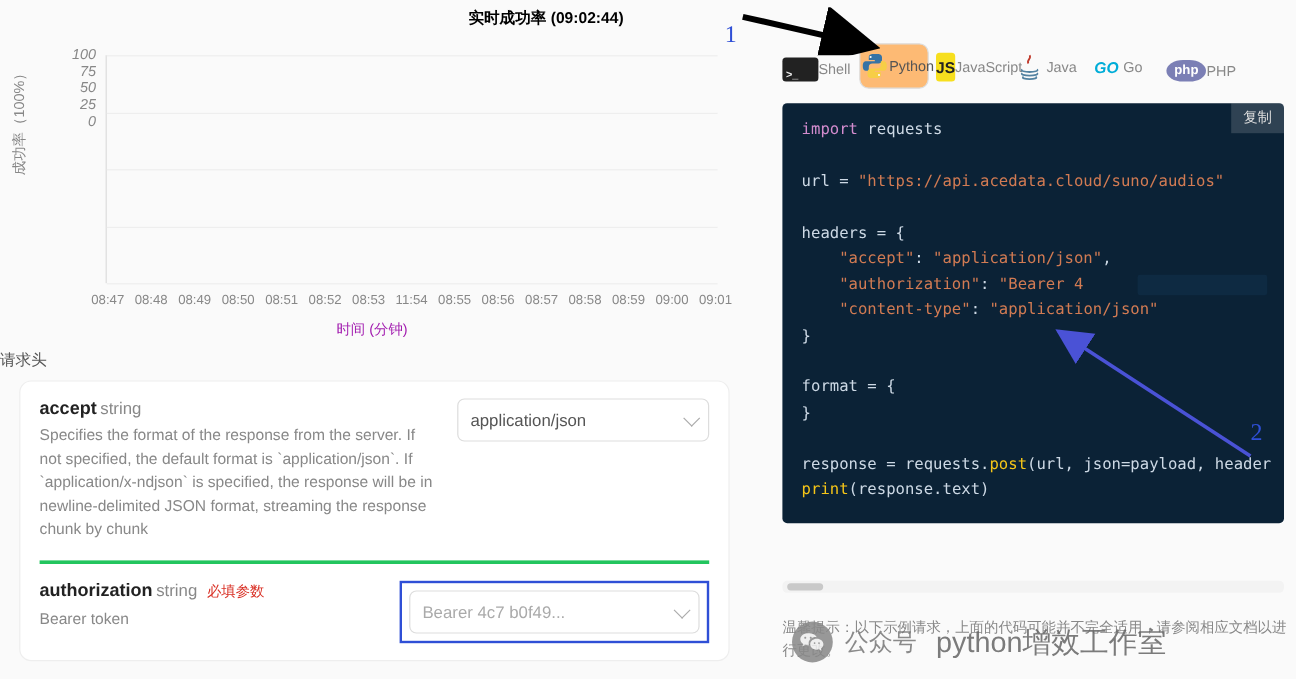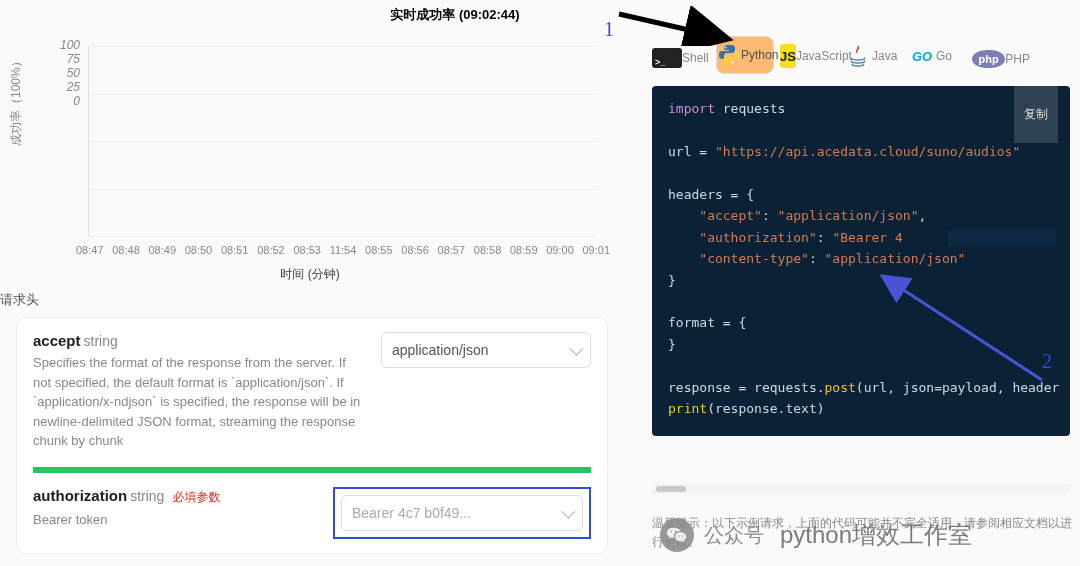--- a/index.html
+++ b/index.html
@@ -86,42 +86,42 @@
     justify-content: space-between;
     font-size: 11px;
     color: #888;
   }
   .x-axis-label {
     position: absolute;
     left: 0; right: 0;
     top: 240px;
     text-align: center;
     font-size: 12px;
-    color: #404040;
+    color: #a21caf;
   }
 
   .section-label {
     font-size: 13px;
     color: #555;
     padding-left: 0;
     margin-top: 10px;
   }
   .param-card {
     background: #fff;
     border: 1px solid #eee;
     border-radius: 10px;
     margin: 8px 12px 0 16px;
     padding: 14px 16px;
   }
   .param-row {
     display: flex;
     gap: 16px;
   }
   .param-row + .param-row {
-    border-top: 6px solid #22c55e;
+    border-top: 3px solid #22c55e;
     margin-top: 16px;
     padding-top: 14px;
   }
   .param-info { flex: 1; }
   .param-name {
     font-weight: 600;
     font-size: 15px;
     color: #222;
   }
   .param-type { color: #888; font-weight: 400; font-size: 14px; margin-left: 3px;}
@@ -205,25 +205,25 @@
     margin: 12px 0 0 32px;
     width: 418px;
     height: 350px;
     background: #0b2236;
     border-radius: 4px;
     overflow: hidden;
     color: #cdd9e5;
   }
   .copy-btn {
     position: absolute;
-    right: 12px; top: 0;
+    right: 0; top: 0;
     background: rgba(255,255,255,0.15);
     color: #ddd;
     font-size: 12px;
-    padding: 20px 10px;
+    padding: 4px 10px;
     cursor: pointer;
   }
   .code {
     padding: 12px 0 12px 16px;
     font-family: Menlo, Consolas, monospace;
     font-size: 13px;
     line-height: 1.65;
     white-space: pre;
   }
   .kw { color: #d38cce; }

